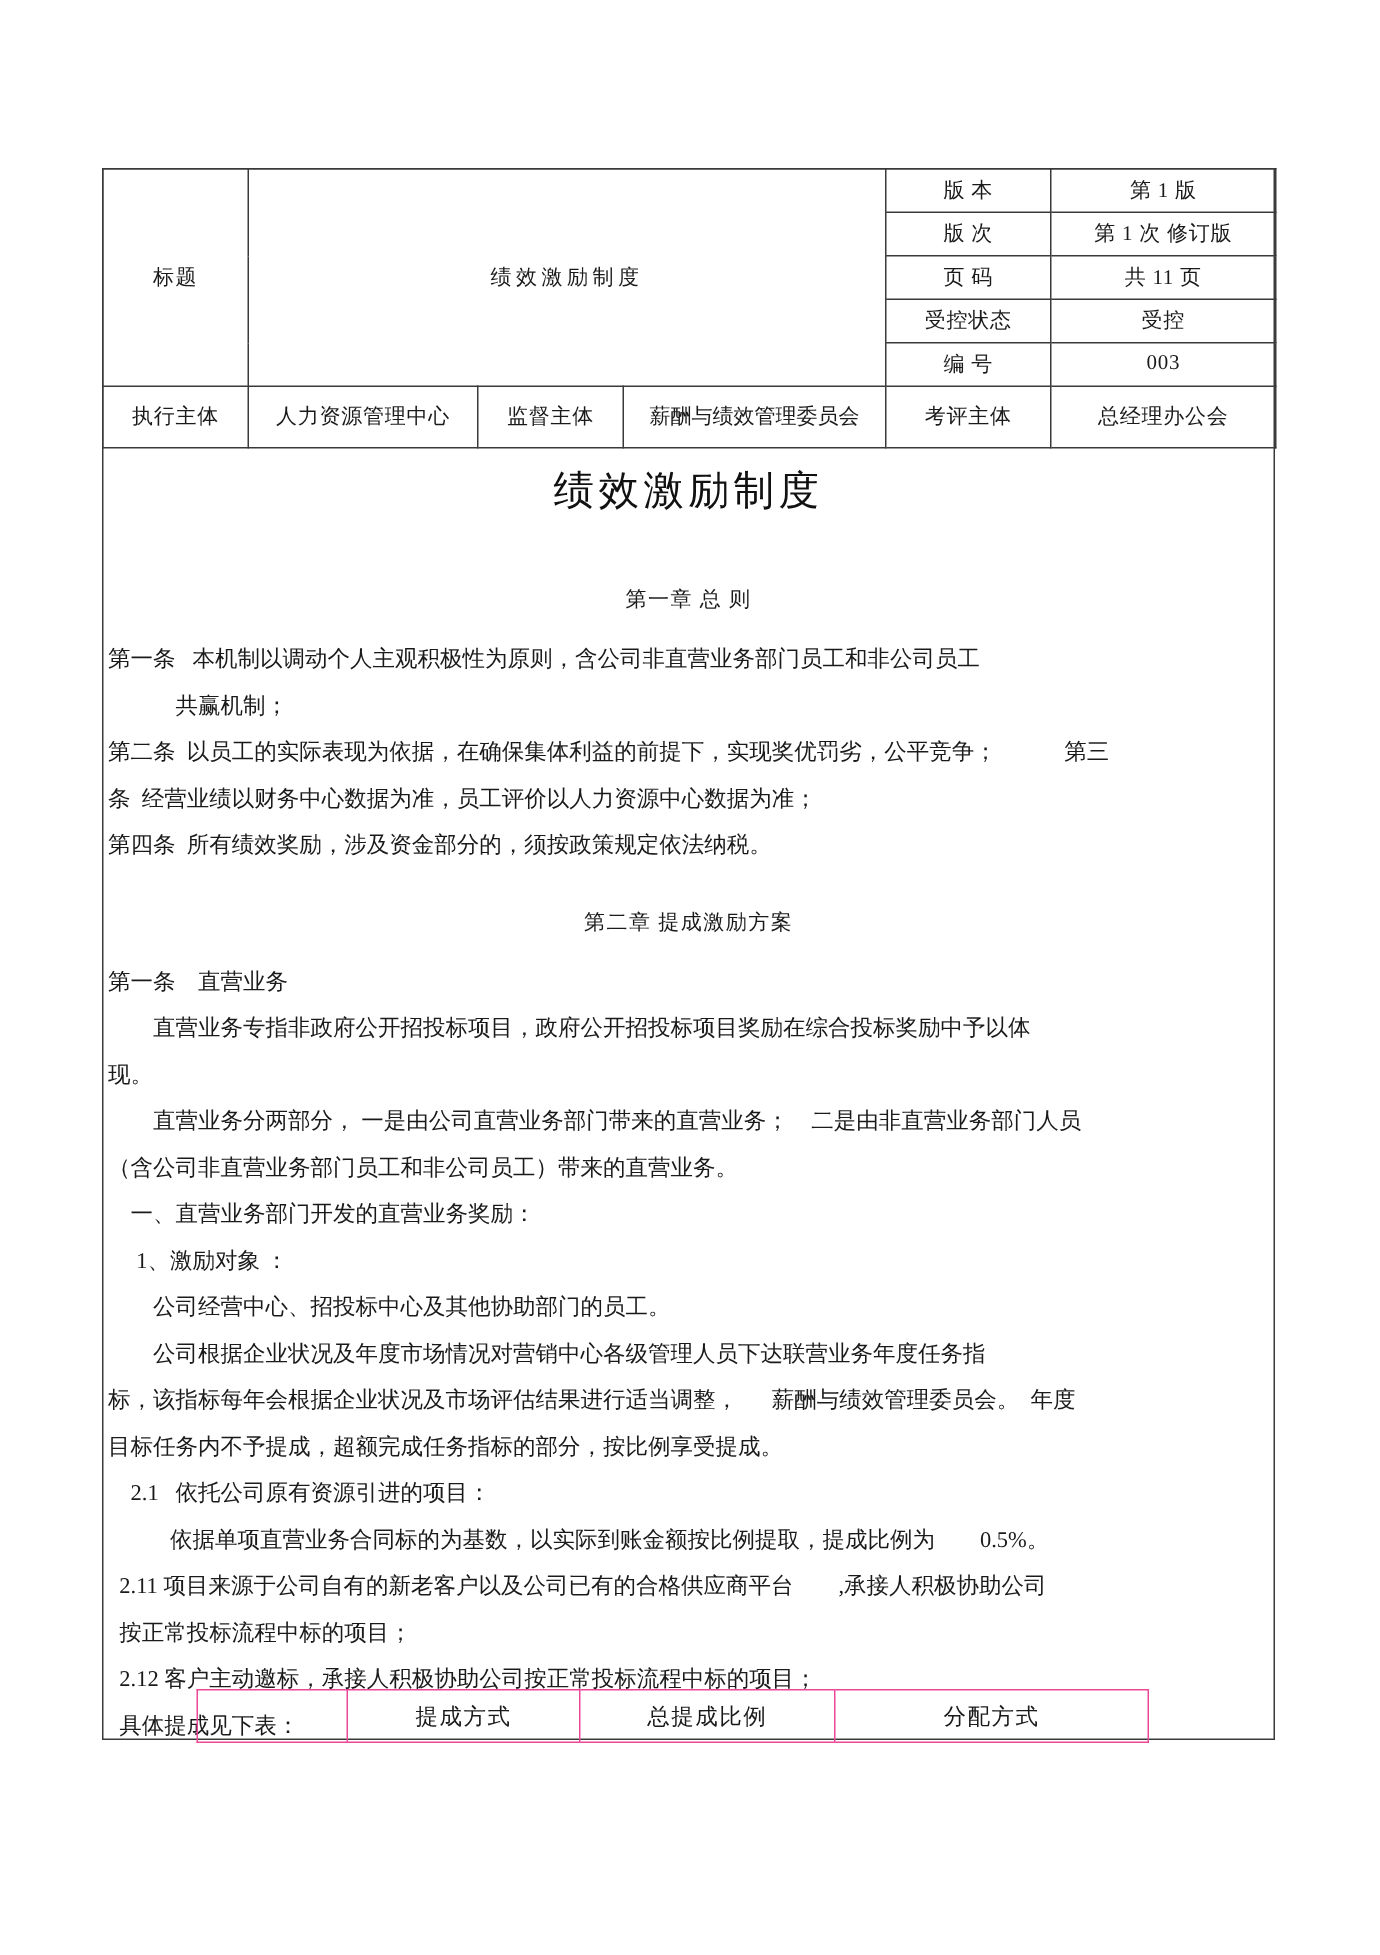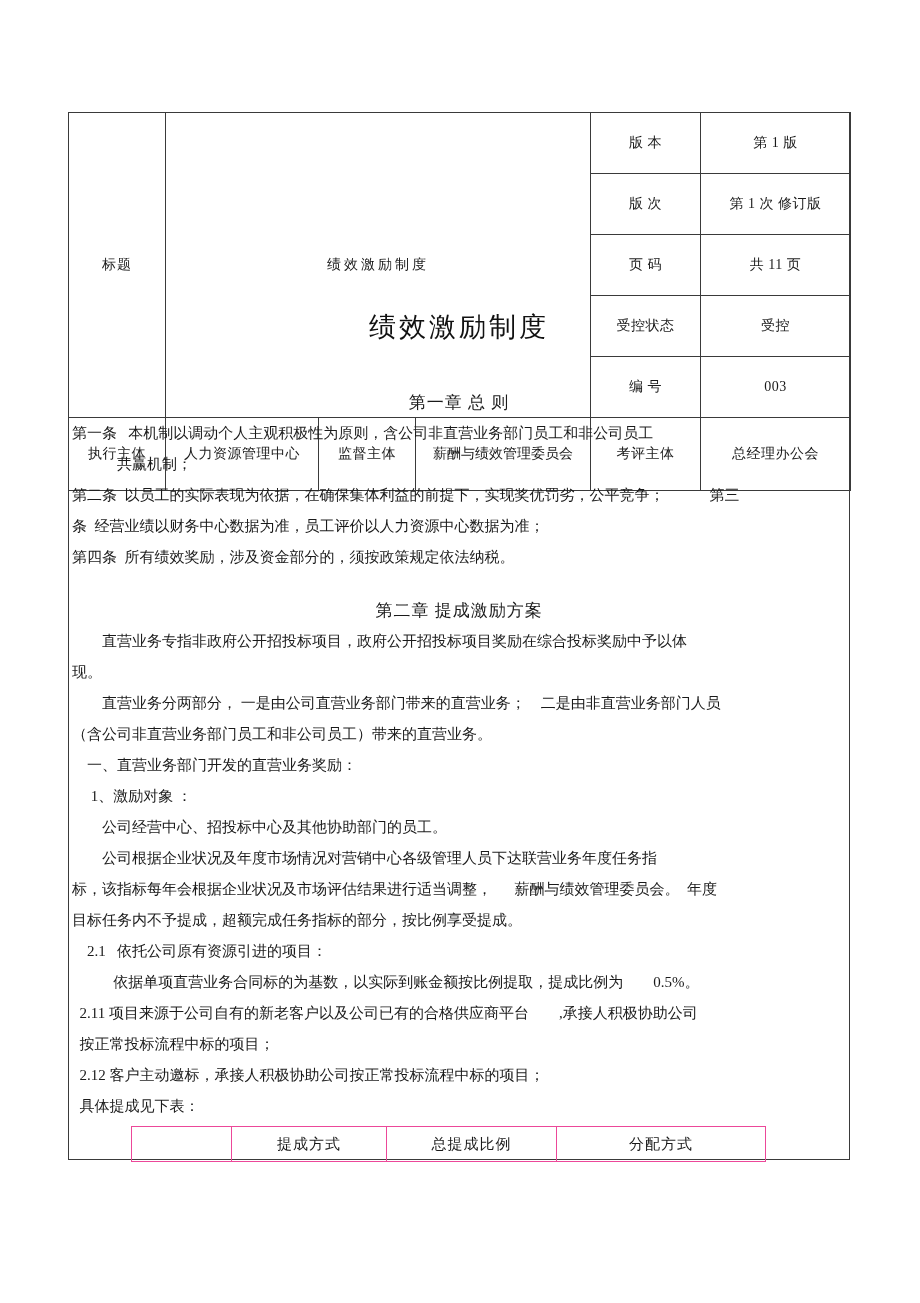--- a/index.html
+++ b/index.html
@@ -36,21 +36,21 @@
     top: 112px;
     width: 782px;
     border-collapse: collapse;
     table-layout: fixed;
     font-family: "Liberation Serif", "DejaVu Serif", serif;
   }
   table.meta td {
     border: 1px solid #3a3a3a;
     text-align: center;
     vertical-align: middle;
-    padding: 16px;
+    padding: 0;
     font-size: 14px;
     color: #1a1a1a;
   }
   td.title-label {
     font-size: 17px;
     letter-spacing: 1px;
     border-radius: 20px;
   }
   td.doc-title-cell {
     font-size: 25px;
@@ -93,22 +93,22 @@
   .doc-heading {
     text-align: center;
     font-size: 27px;
     letter-spacing: 3px;
     margin: 18px 0 0 0;
     padding-top: 8px;
     color: #111;
   }
   .chapter-heading {
     text-align: center;
-    font-size: 17px;
-    margin: 4px;
+    font-size: 14px;
+    margin: 16px;
     padding-top: 0px;
     letter-spacing: 1px;
   }
   .para {
     font-size: 15px;
     line-height: 31px;
     margin: 0;
     padding: 0 6px 0 4px;
     white-space: pre-wrap;
     text-align: left;
@@ -192,20 +192,21 @@
     <div class="chapter-heading sp-top-lg">第一章    总    则</div>
 
     <p class="para">第一条   本机制以调动个人主观积极性为原则，含公司非直营业务部门员工和非公司员工</p>
     <p class="para">            共赢机制；</p>
     <p class="para">第二条  以员工的实际表现为依据，在确保集体利益的前提下，实现奖优罚劣，公平竞争；            第三</p>
     <p class="para">条  经营业绩以财务中心数据为准，员工评价以人力资源中心数据为准；</p>
     <p class="para">第四条  所有绩效奖励，涉及资金部分的，须按政策规定依法纳税。</p>
 
     <div class="chapter-heading sp-top-md">第二章    提成激励方案</div>
 
+    <p class="para">第一条    直营业务</p>
     <p class="para">        直营业务专指非政府公开招投标项目，政府公开招投标项目奖励在综合投标奖励中予以体</p>
     <p class="para">现。</p>
     <p class="para">        直营业务分两部分， 一是由公司直营业务部门带来的直营业务；    二是由非直营业务部门人员</p>
     <p class="para">（含公司非直营业务部门员工和非公司员工）带来的直营业务。</p>
     <p class="para">    一、直营业务部门开发的直营业务奖励：</p>
     <p class="para">     1、激励对象 ：</p>
     <p class="para">        公司经营中心、招投标中心及其他协助部门的员工。</p>
     <p class="para">        公司根据企业状况及年度市场情况对营销中心各级管理人员下达联营业务年度任务指</p>
     <p class="para">标，该指标每年会根据企业状况及市场评估结果进行适当调整，      薪酬与绩效管理委员会。  年度</p>
     <p class="para">目标任务内不予提成，超额完成任务指标的部分，按比例享受提成。</p>

